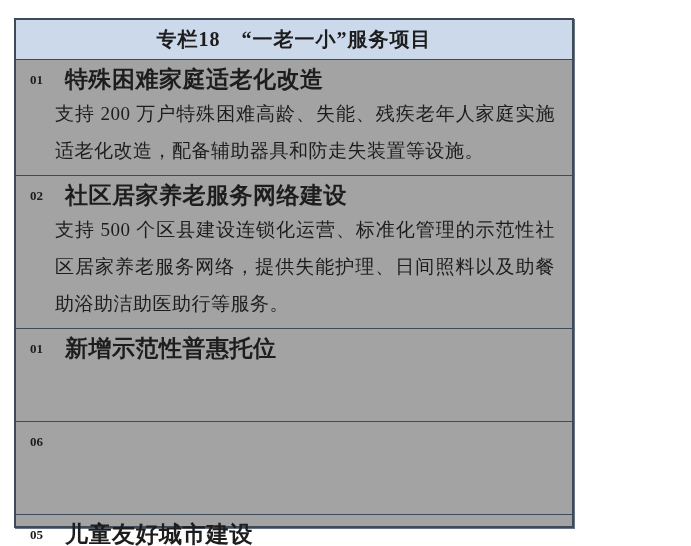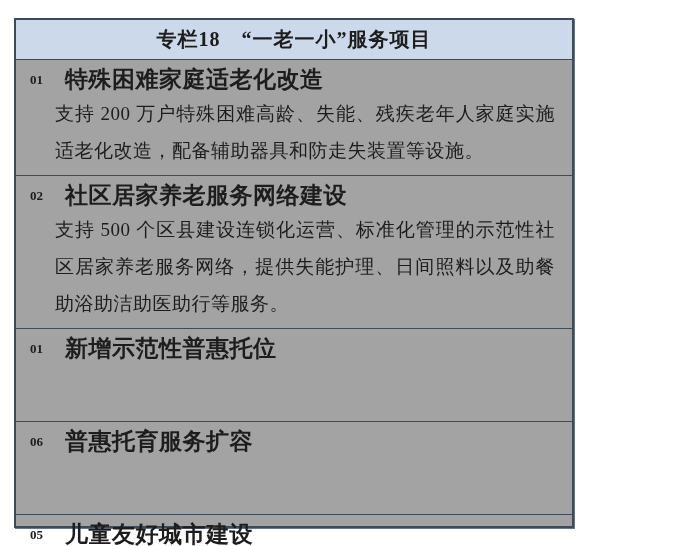--- a/index.html
+++ b/index.html
@@ -78,21 +78,20 @@
     <div class="item-desc">支持 500 个区县建设连锁化运营、标准化管理的示范性社区居家养老服务网络，提供失能护理、日间照料以及助餐助浴助洁助医助行等服务。</div>
   </div>
 
   <div class="section">
     <span class="item-number">01</span>
     <div class="item-title">新增示范性普惠托位</div>
   </div>
 
   <div class="section">
     <span class="item-number">06</span>
-    <div class="item-title">普惠托育服务扩容</div>
   </div>
 
   <div class="section">
     <span class="item-number">05</span>
     <div class="item-title">儿童友好城市建设</div>
 
   </div>
 </div>
 
 </body></html>

